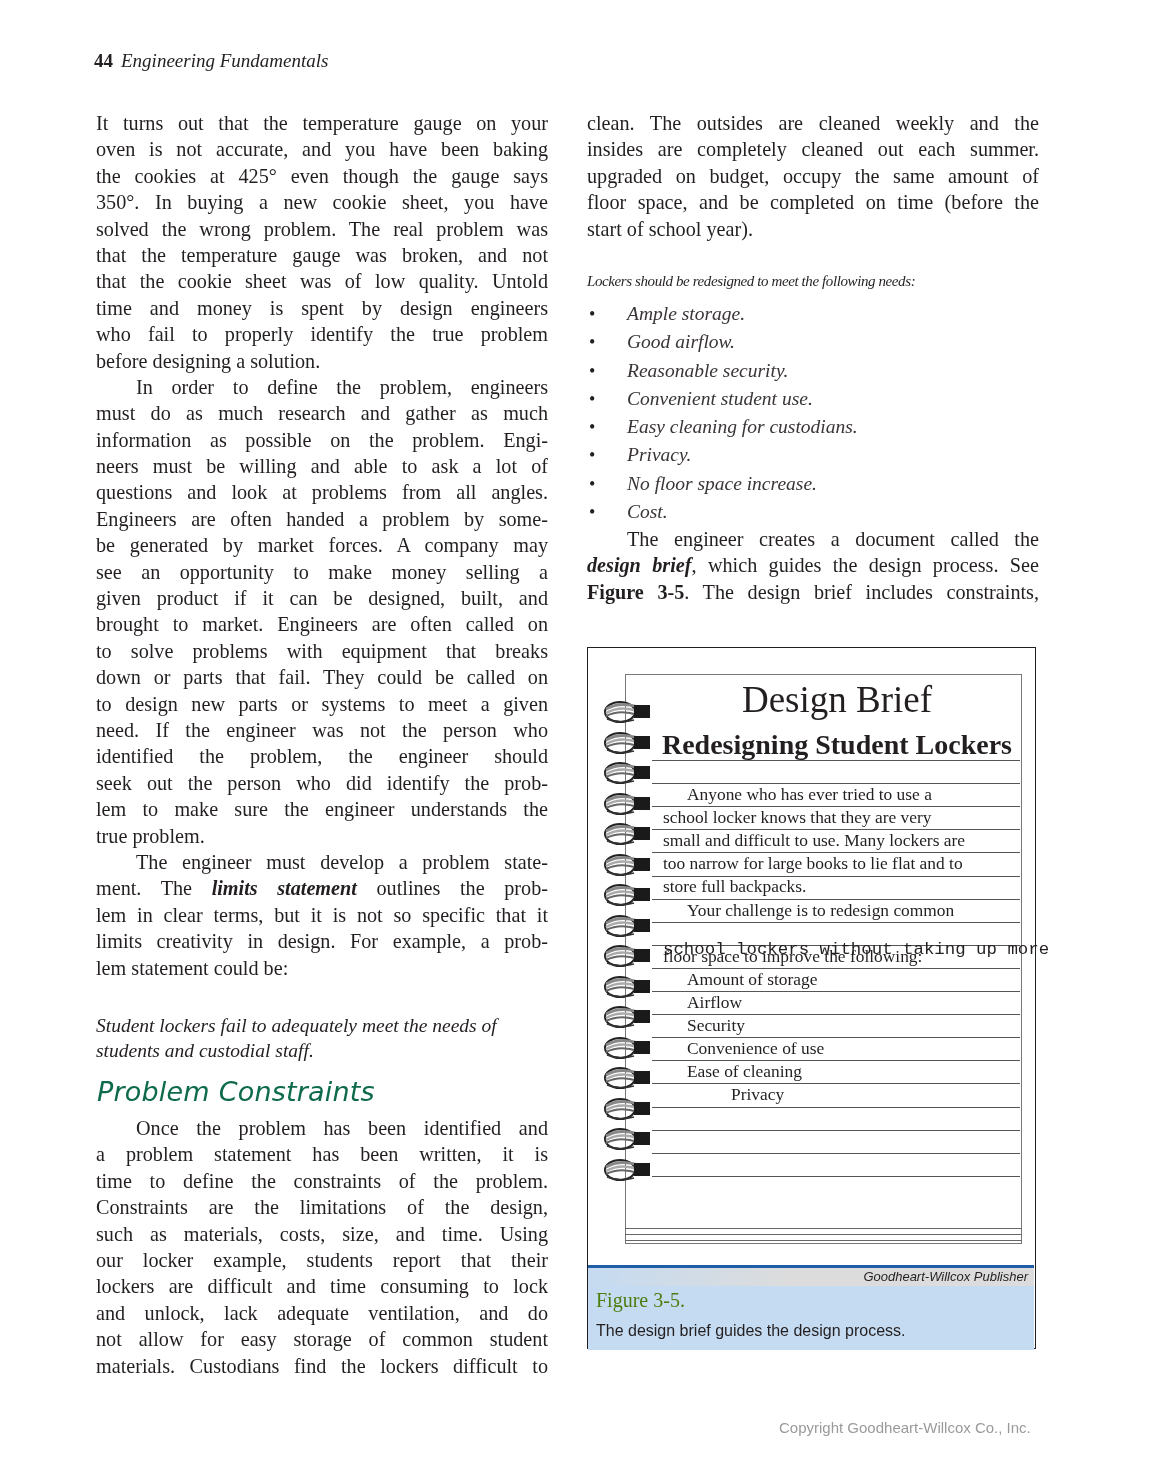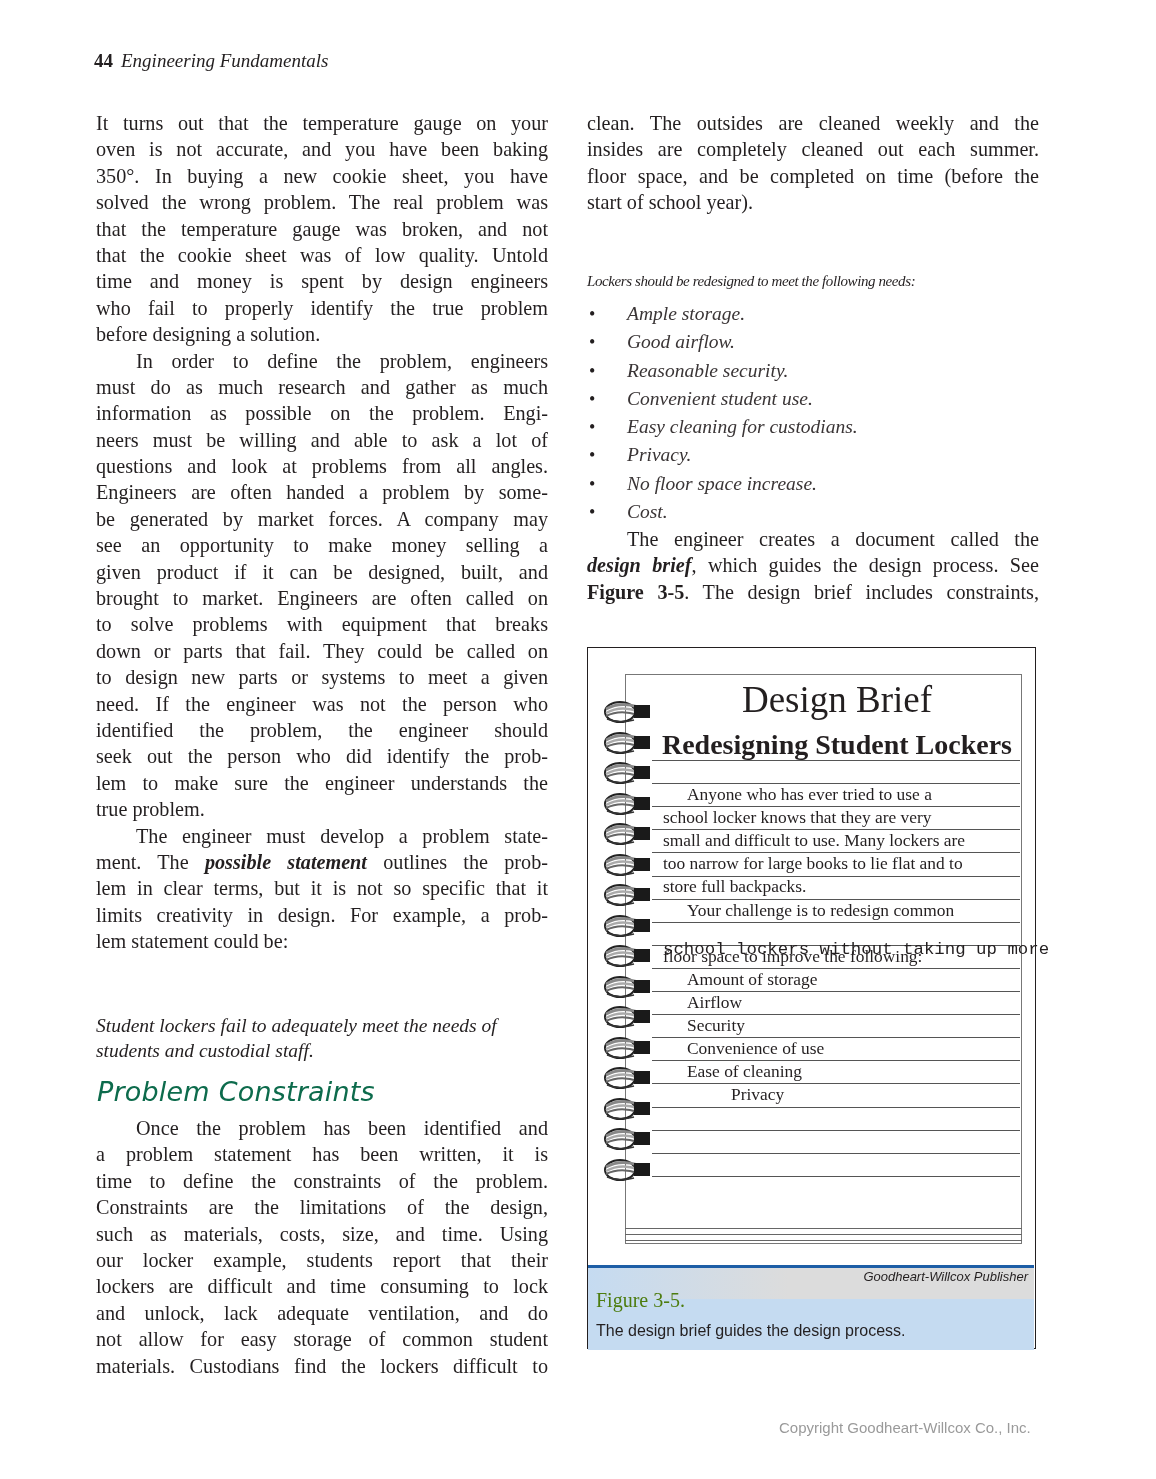--- a/index.html
+++ b/index.html
@@ -33,38 +33,39 @@
   .page-bottom { position:absolute; left:37px; top:580px; width:397px; height:18px; }
   .page-bottom div { position:absolute; left:0; right:0; border-top:1px solid #666; }
   .fig-title { position:absolute; left:64px; top:30px; width:370px; text-align:center; font-size:37px; }
   .fig-subtitle { position:absolute; left:64px; top:81px; width:370px; text-align:center; font-size:28px; font-weight:bold; }
   .rule { position:absolute; left:64px; width:368px; border-top:1px solid #555; }
   .fig-line { position:absolute; left:75px; font-size:17.4px; white-space:nowrap; }
   .fig-line.ind { left:99px; }
   .ring { position:absolute; left:16px; width:50px; height:24px; }
 
   .caption { position:absolute; left:0; top:617px; width:446px; height:82px; background:#c5dbf1; border-top:3px solid #1d5ea6; }
-  .credit-band { position:absolute; left:0; top:0; width:446px; height:31px; background:linear-gradient(to right,#c5dbf1 0%, #dcdcdc 45%, #dcdcdc 100%); }
+  .credit-band { position:absolute; left:0; top:0; width:446px; height:18px; background:linear-gradient(to right,#c5dbf1 0%, #dcdcdc 45%, #dcdcdc 100%); }
   .credit { position:absolute; right:6px; top:1px; font-style:italic; font-size:13px; color:#231f20; }
   .fig-label { position:absolute; left:8px; top:21px; font-size:20px; color:#4d7c0f; }
   .fig-caption { position:absolute; left:8px; top:54px; font-size:16px; color:#231f20; }
 
   .copyright { position:absolute; left:779px; top:1419px; font-size:15px; color:#9a9a9a; }
 </style>
 </head>
 <body>
 
 <div class="running-head serif">
   <span class="num">44</span><span class="title">Engineering Fundamentals</span>
 </div>
 
 <div class="col col-left serif">
   <div id="p1">
       <span class="line">It turns out that the temperature gauge on your</span>
       <span class="line">oven is not accurate, and you have been baking</span>
+      <span class="line">the cookies at 425° even though the gauge says</span>
       <span class="line">350°. In buying a new cookie sheet, you have</span>
       <span class="line">solved the wrong problem. The real problem was</span>
       <span class="line">that the temperature gauge was broken, and not</span>
       <span class="line">that the cookie sheet was of low quality. Untold</span>
       <span class="line">time and money is spent by design engineers</span>
       <span class="line">who fail to properly identify the true problem</span>
       <span class="line last">before designing a solution.</span>
     </div>
   <div id="p2">
       <span class="line indent">In order to define the problem, engineers</span>
@@ -81,21 +82,21 @@
       <span class="line">down or parts that fail. They could be called on</span>
       <span class="line">to design new parts or systems to meet a given</span>
       <span class="line">need. If the engineer was not the person who</span>
       <span class="line">identified the problem, the engineer should</span>
       <span class="line">seek out the person who did identify the prob-</span>
       <span class="line">lem to make sure the engineer understands the</span>
       <span class="line last">true problem.</span>
     </div>
   <div>
     <span class="line indent">The engineer must develop a problem state-</span>
-    <span class="line"><span>ment. The </span><b><i>possible statement</i></b><span> outlines the prob-</span></span>
+    <span class="line"><span>ment. The </span><b><i>limits statement</i></b><span> outlines the prob-</span></span>
     <div id="p3rest">
         <span class="line">lem in clear terms, but it is not so specific that it</span>
         <span class="line">limits creativity in design. For example, a prob-</span>
         <span class="line last">lem statement could be:</span>
       </div>
   </div>
 </div>
 
 <div class="ps serif">Student lockers fail to adequately meet the needs of students and custodial staff.</div>
 <div class="heading">Problem Constraints</div>
@@ -109,20 +110,21 @@
     <span class="line">our locker example, students report that their</span>
     <span class="line">lockers are difficult and time consuming to lock</span>
     <span class="line">and unlock, lack adequate ventilation, and do</span>
     <span class="line">not allow for easy storage of common student</span>
     <span class="line">materials. Custodians find the lockers difficult to</span>
   </div>
 
 <div class="col col-right serif" id="r1">
     <span class="line">clean. The outsides are cleaned weekly and the</span>
     <span class="line">insides are completely cleaned out each summer.</span>
+    <span class="line">upgraded on budget, occupy the same amount of</span>
     <span class="line">floor space, and be completed on time (before the</span>
     <span class="line last">start of school year).</span>
   </div>
 
 <div class="needs-intro serif">Lockers should be redesigned to meet the following needs:</div>
 <ul class="bullets serif" id="needs">
     <li><span class="dot">•</span><span>Ample storage.</span></li>
     <li><span class="dot">•</span><span>Good airflow.</span></li>
     <li><span class="dot">•</span><span>Reasonable security.</span></li>
     <li><span class="dot">•</span><span>Convenient student use.</span></li>

